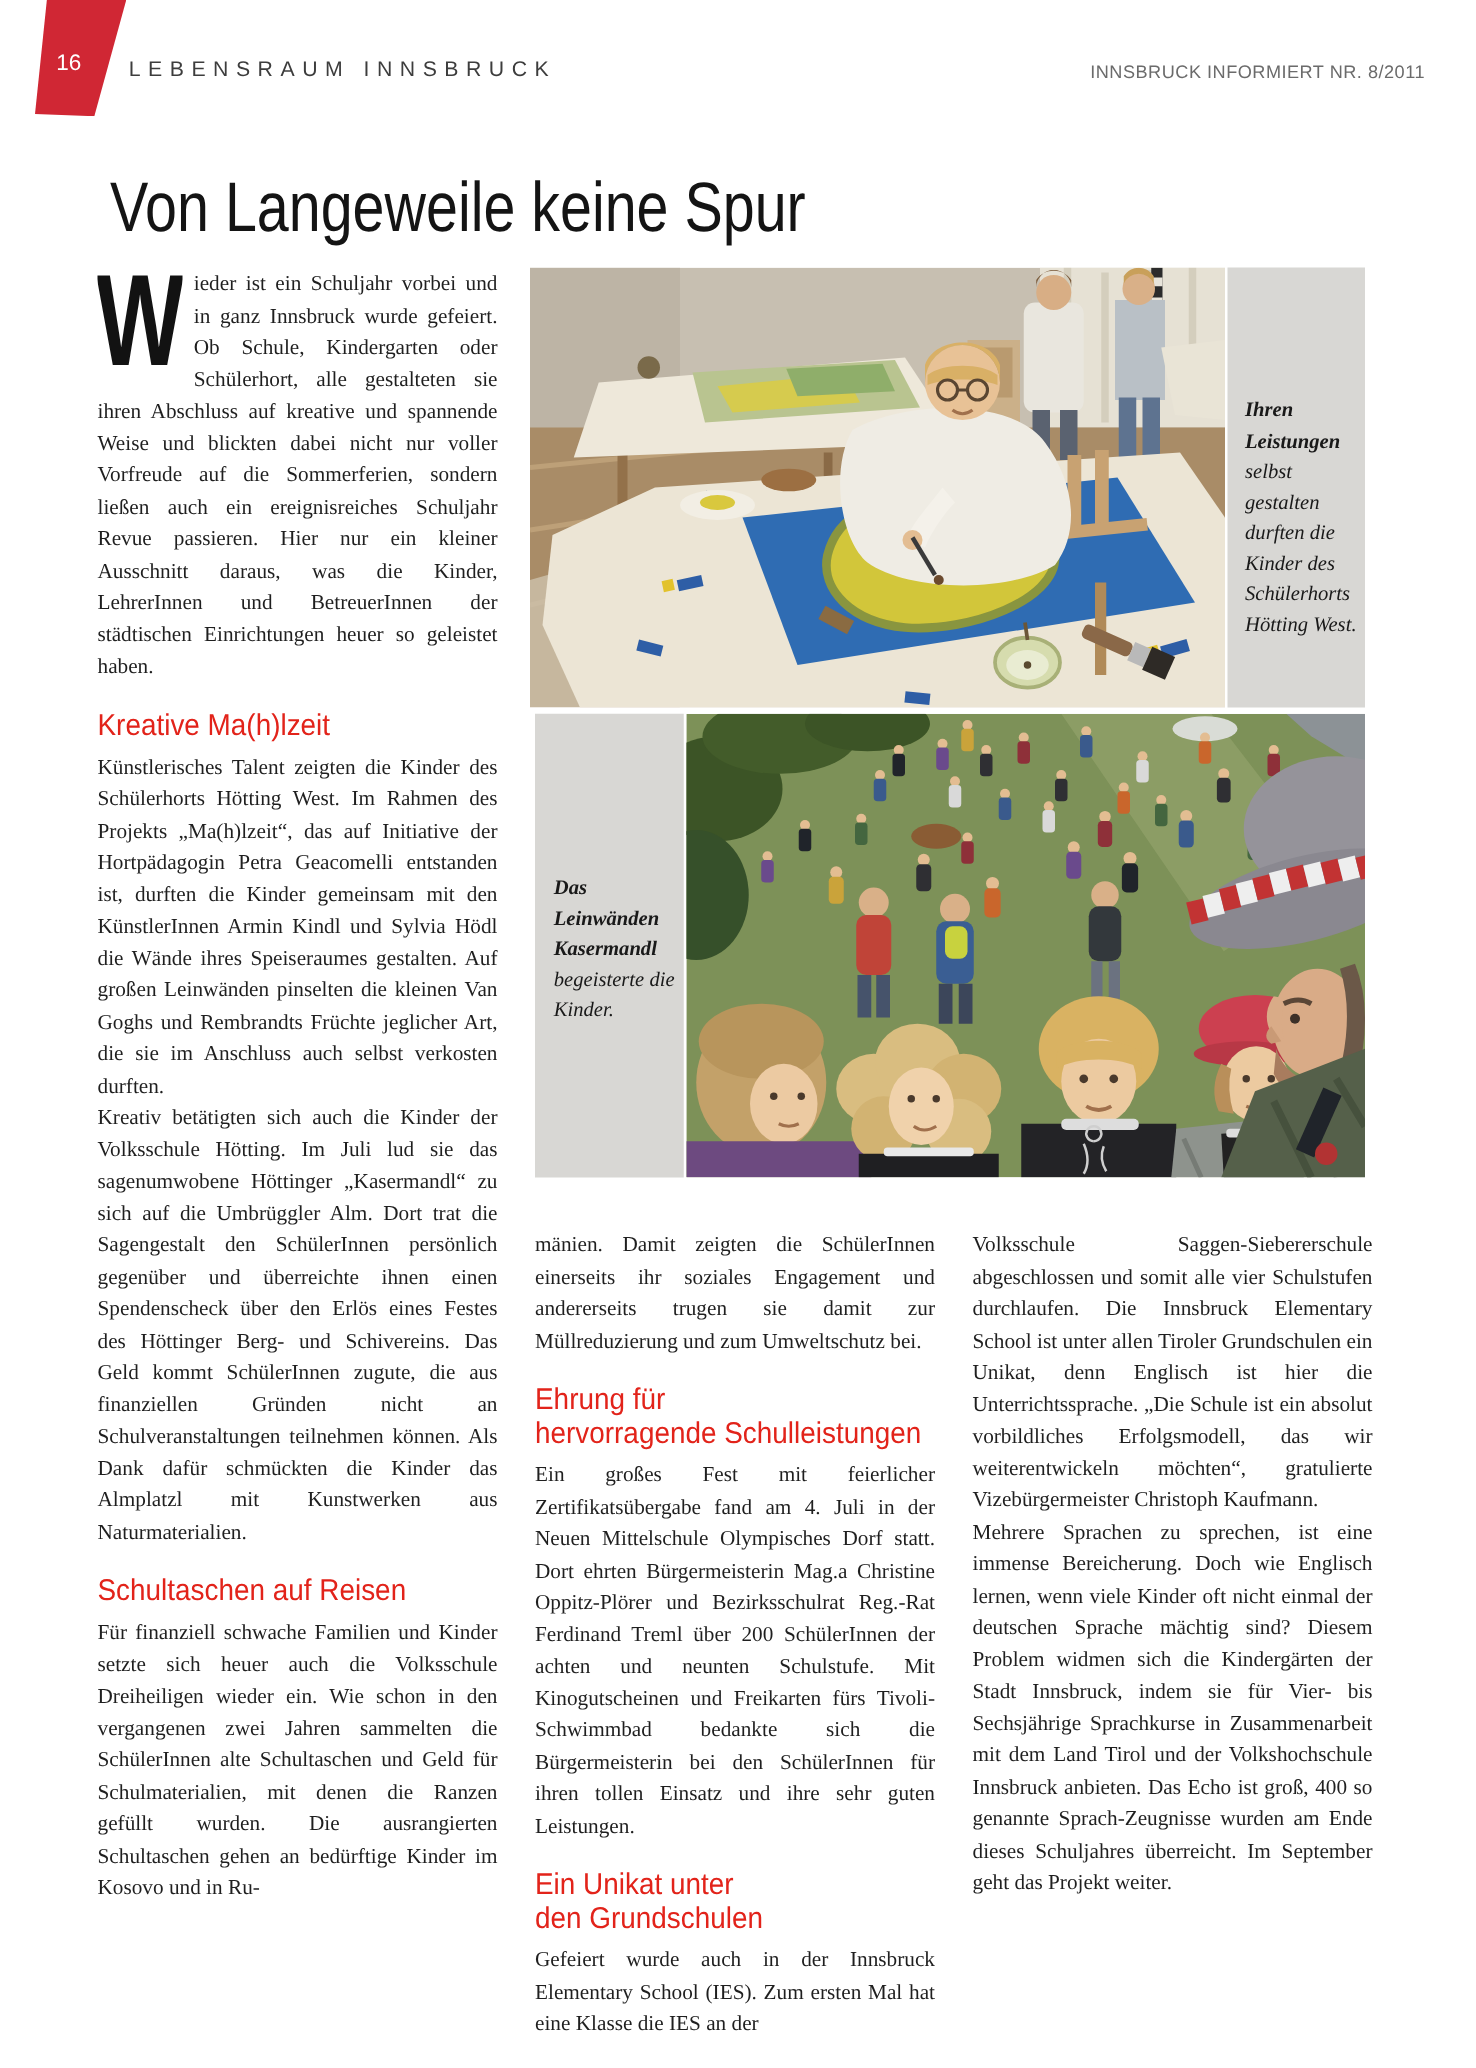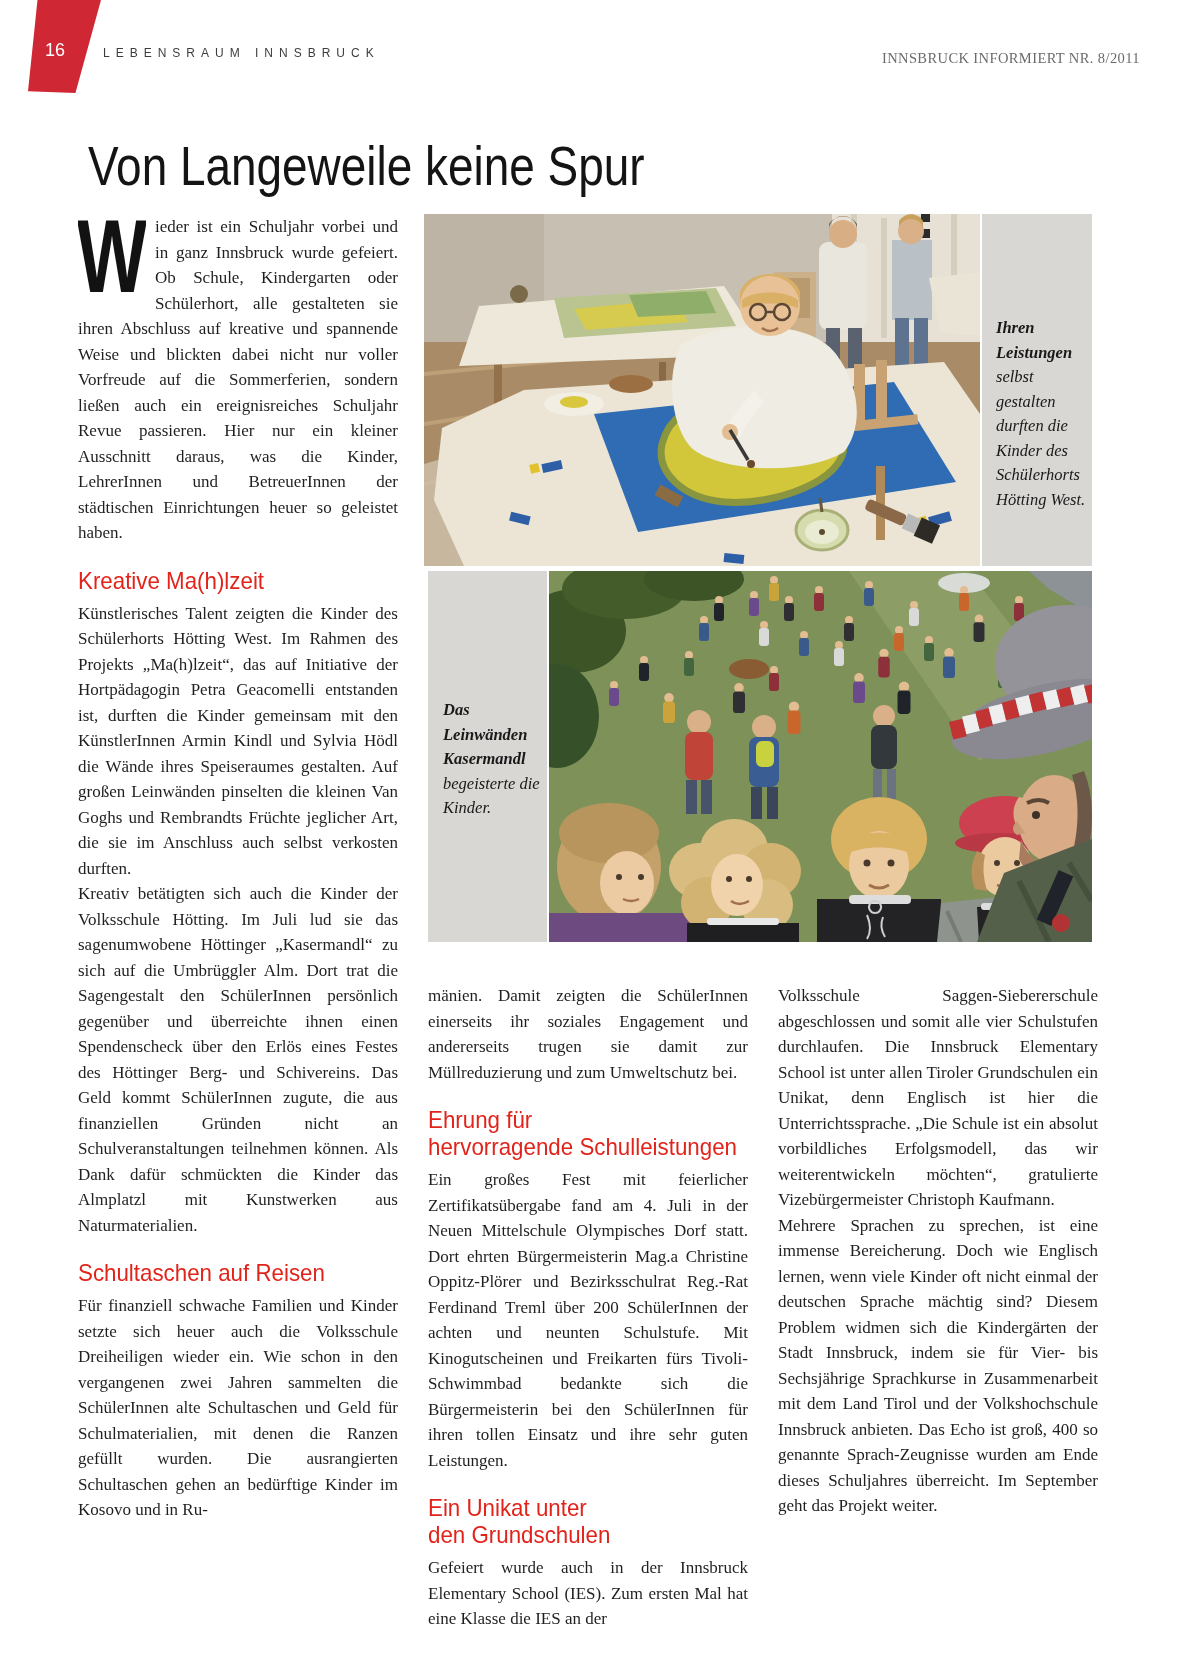--- a/index.html
+++ b/index.html
@@ -5,22 +5,22 @@
   html,body{margin:0;padding:0;}
   .page{position:relative;width:1181px;height:1654px;background:#ffffff;overflow:hidden;
         font-family:"Liberation Serif", serif;color:#1f1f1f;}
 
   
   .ribbon{position:absolute;left:28px;top:0;width:73px;height:93px;background:#d02734;
           clip-path:polygon(13% 0,100% 0,65% 100%,0 98%);}
   .ribbon .num{position:absolute;left:17px;top:40px;font-family:"Liberation Sans",sans-serif;
           font-size:18px;color:#ffffff;}
   .section-label{position:absolute;left:103px;top:46px;font-family:"Liberation Sans",sans-serif;
-          font-size:12px;letter-spacing:6px;color:#3d3d3d;white-space:nowrap;}
-  .issue-label{position:absolute;top:50px;right:41px;font-family:Liberation Serif, serif;
+          font-size:17px;letter-spacing:6px;color:#3d3d3d;white-space:nowrap;}
+  .issue-label{position:absolute;top:50px;right:41px;font-family:Liberation Sans, sans-serif;
           font-size:14.5px;letter-spacing:.4px;color:#6b6b6b;white-space:nowrap;margin-left:34px;}
 
   
   .page-title{position:absolute;left:88px;top:138px;margin:0;font-family:"Liberation Sans",sans-serif;
           font-weight:400;font-size:56px;line-height:1;color:#141414;white-space:nowrap;
           transform:scaleX(.82);transform-origin:0 0;letter-spacing:0;}
 
   
   .col{position:absolute;width:320px;text-align:justify;font-size:17px;line-height:25.5px;}
   .col p{margin:0;}

